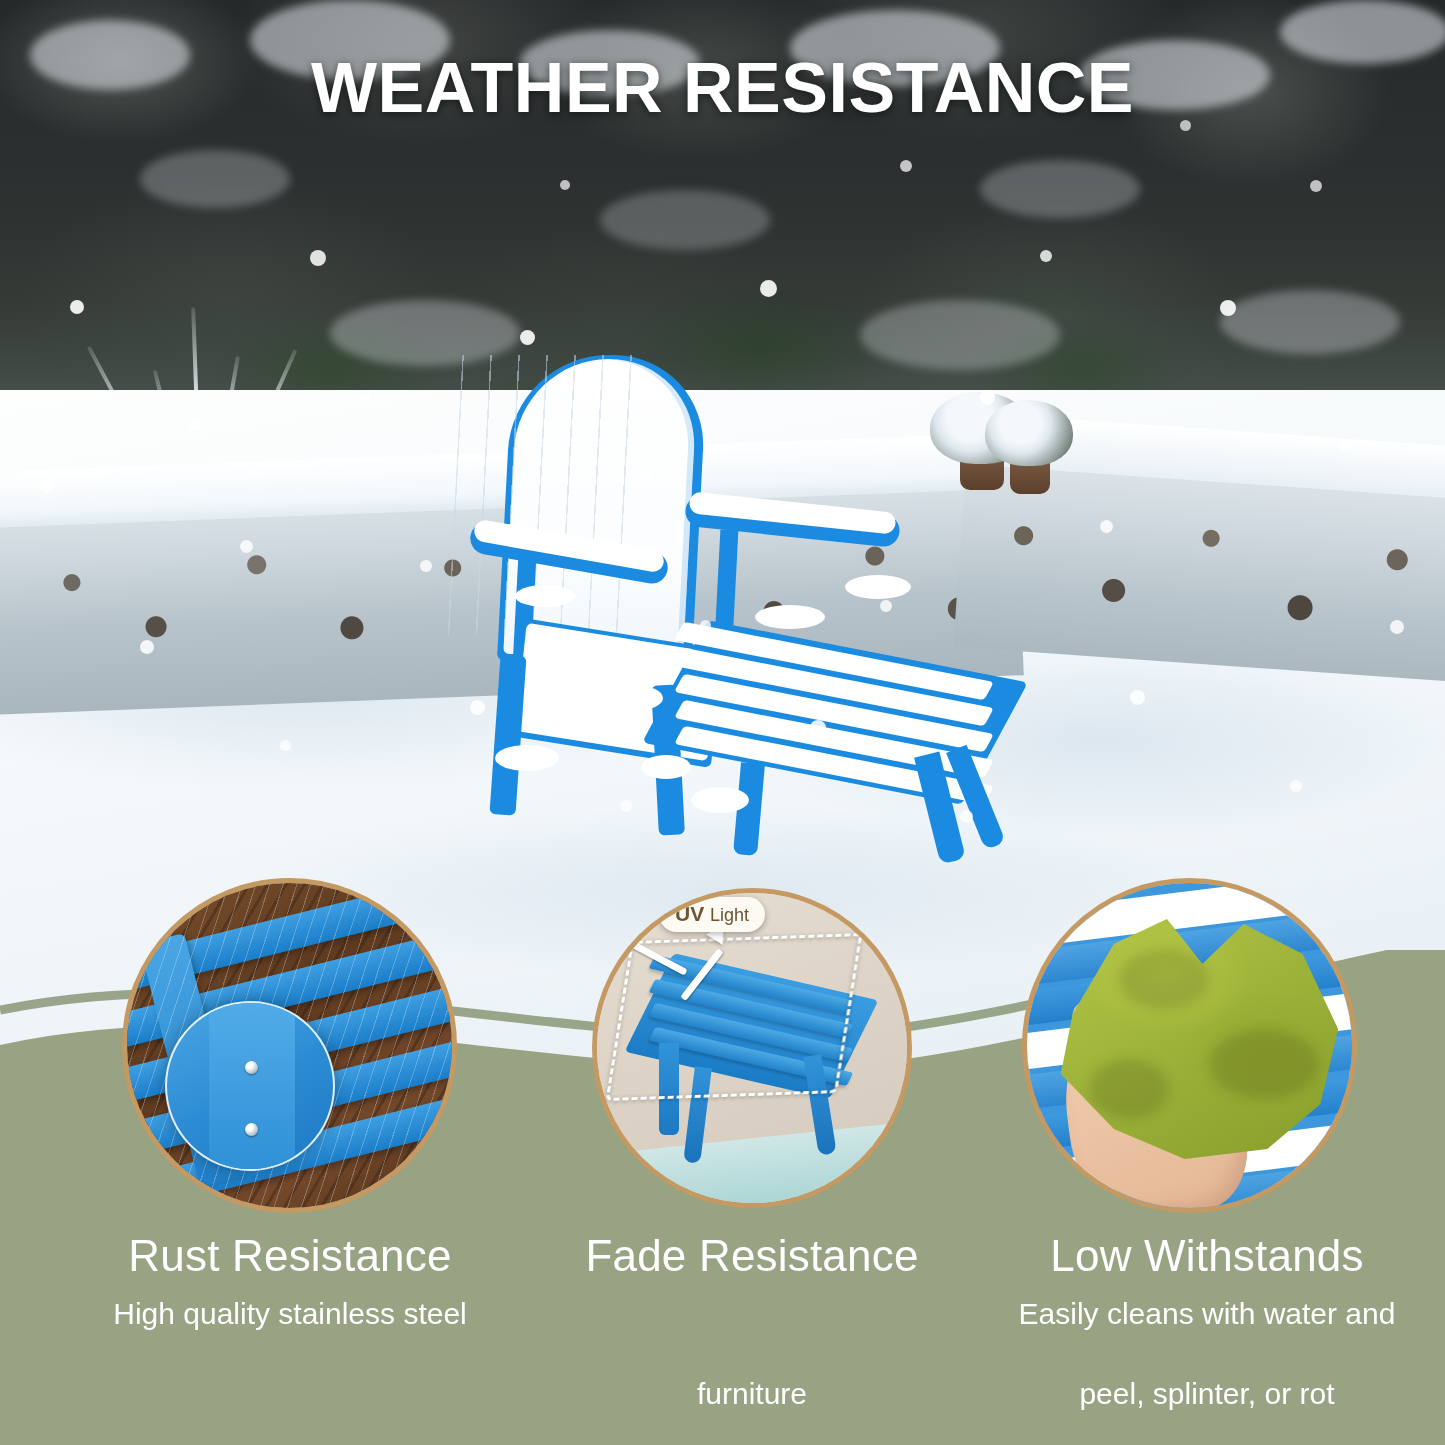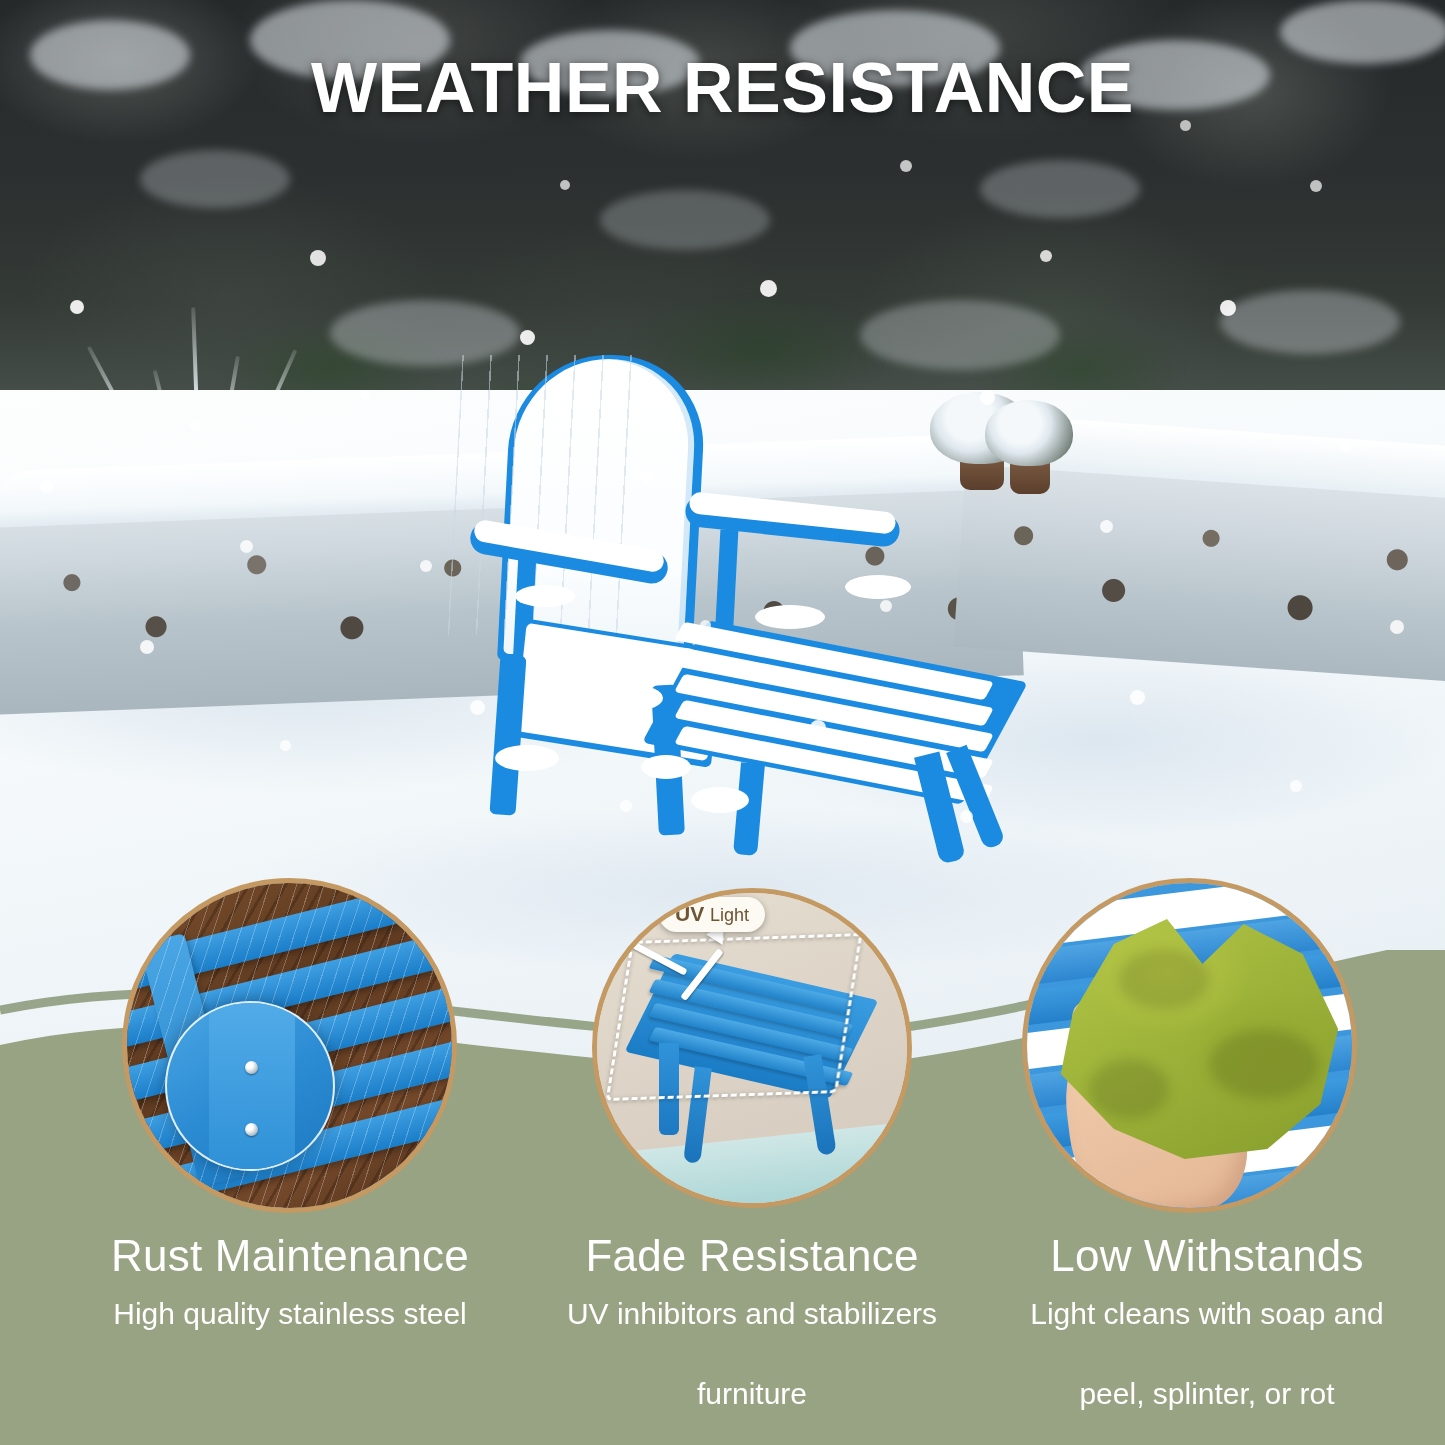--- a/index.html
+++ b/index.html
@@ -492,37 +492,37 @@
       <div class="finger" style="left:126px; top:-4px;  width:31px; height:88px; transform:rotate(-9deg);"></div>
     </div>
     <div class="cloth">
       <div class="cloth-fold" style="left:70px;  top:40px;  width:90px; height:60px;"></div>
       <div class="cloth-fold" style="left:160px; top:120px; width:110px;height:70px;"></div>
       <div class="cloth-fold" style="left:40px;  top:150px; width:80px; height:60px;"></div>
     </div>
   </div>
 
   <div class="card card1">
-    <h3>Rust Maintenance</h3>
+    <h3>Rust Resistance</h3>
     <p>
       <span>High quality stainless steel</span><br>
     </p>
   </div>
 
   <div class="card card2">
     <h3>Fade Resistance</h3>
     <p>
-      <span>UV inhibitors and stabilizers</span><br>
+      <br>
       <br>
       <span>furniture</span>
     </p>
   </div>
 
   <div class="card card3">
     <h3>Low Withstands</h3>
     <p>
-      <span>Light cleans with soap and</span><br>
+      <span>Easily cleans with water and</span><br>
       <br>
       <span>peel, splinter, or rot</span>
     </p>
   </div>
 
 </div>
 
 </body></html>

